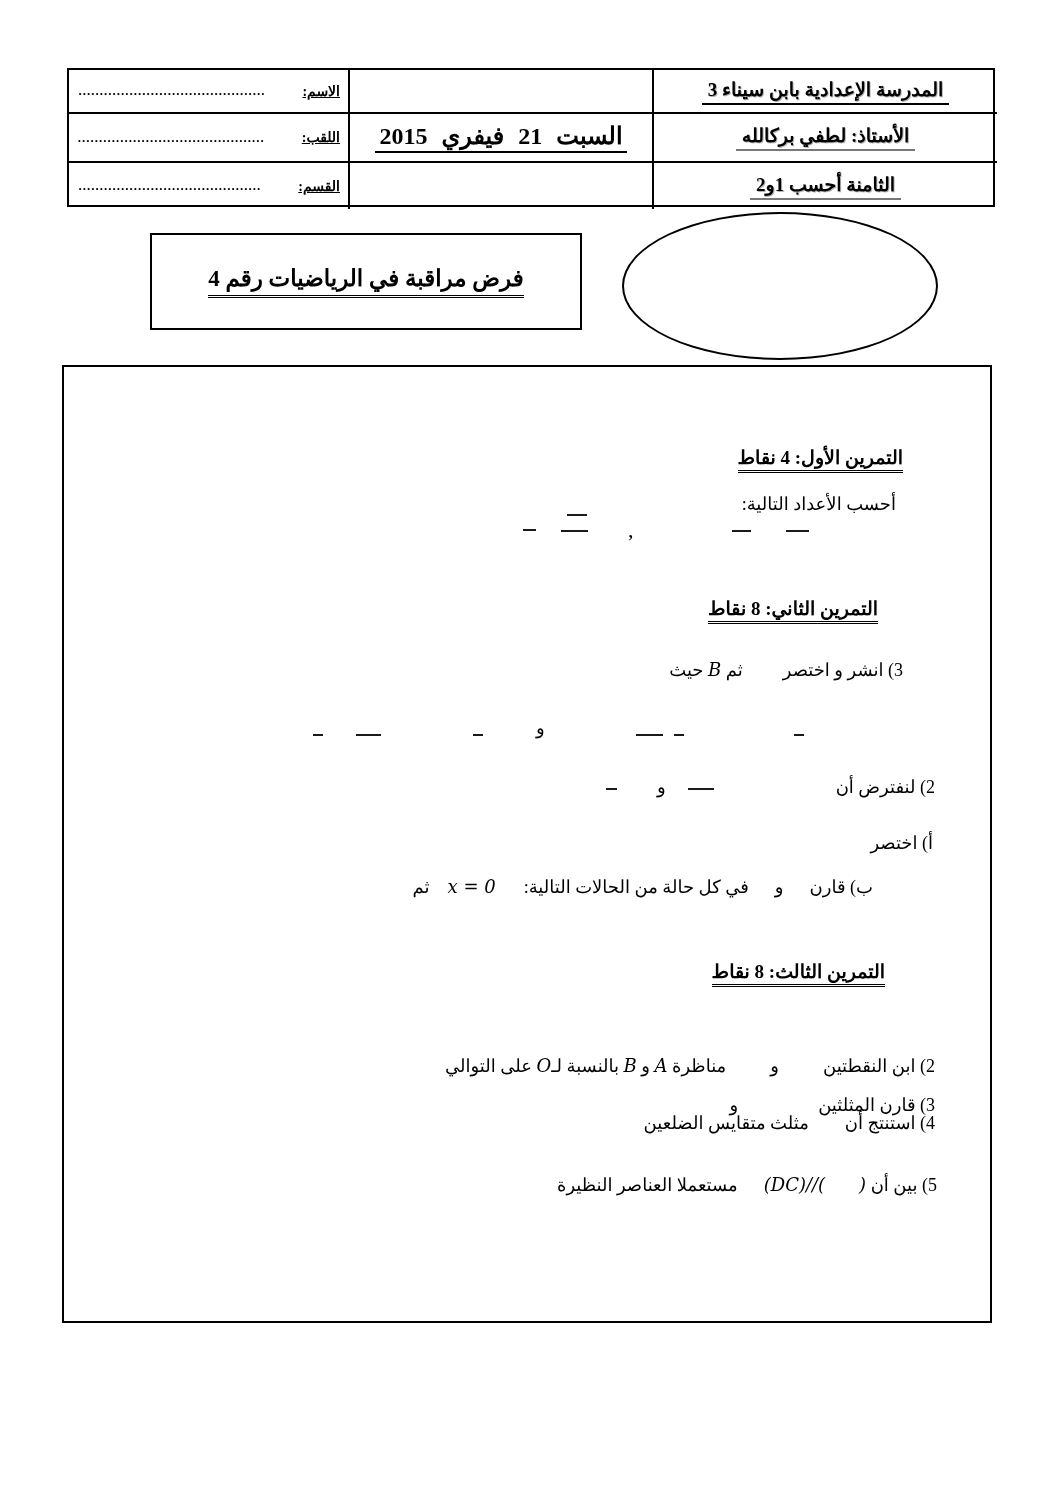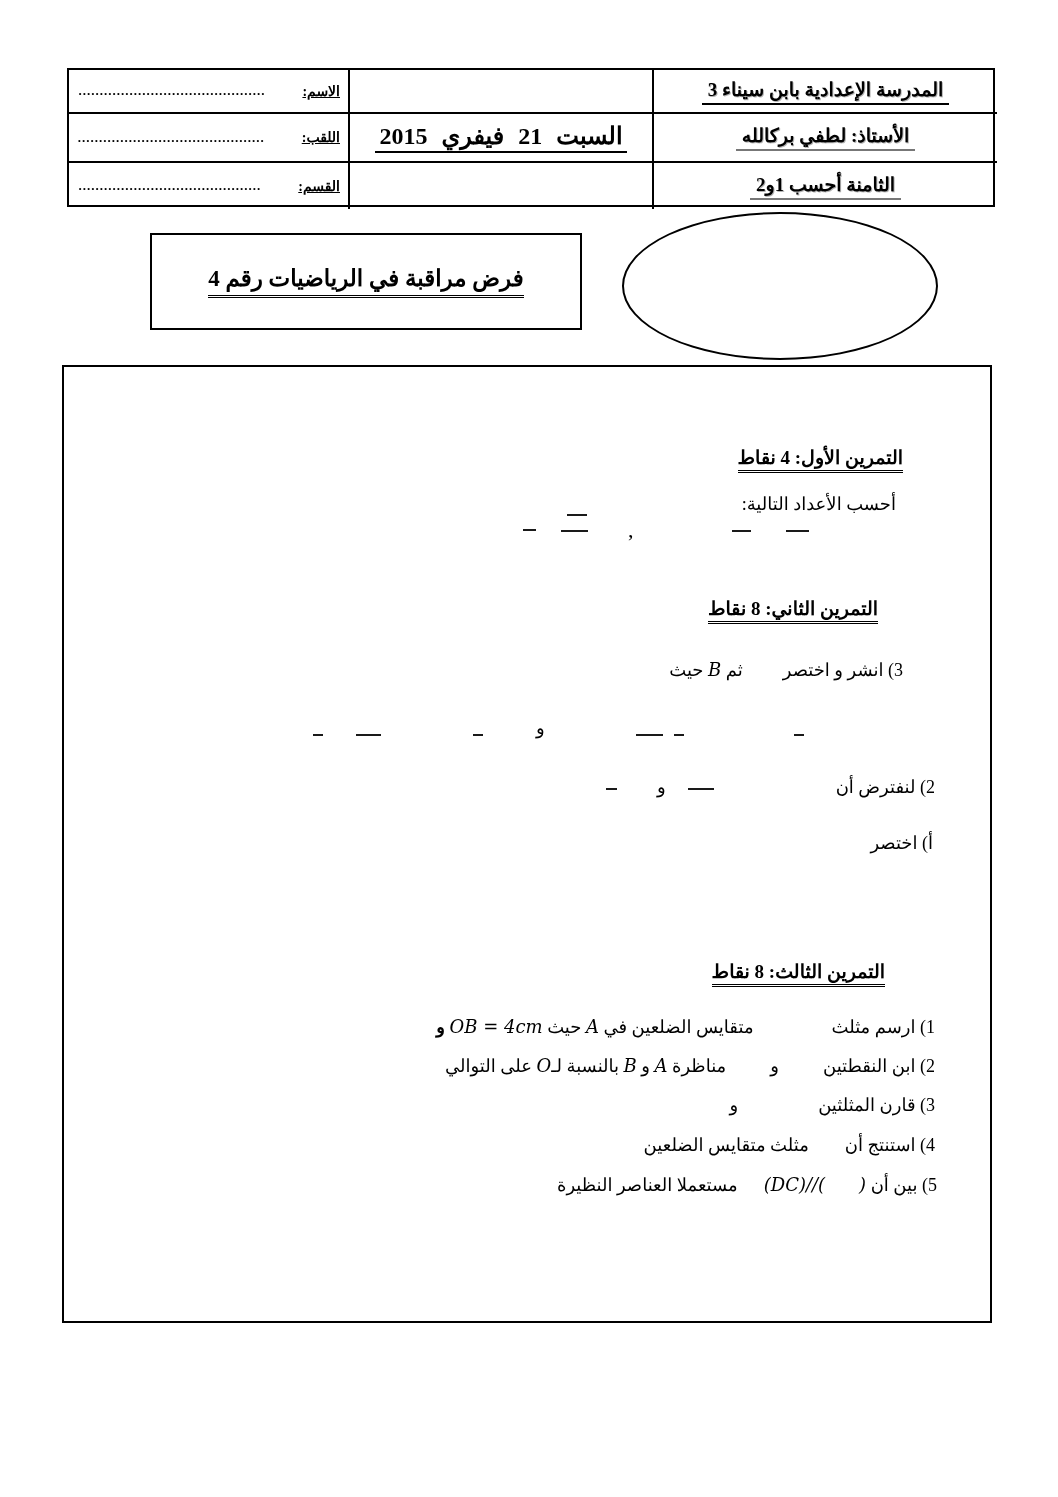--- a/index.html
+++ b/index.html
@@ -120,47 +120,43 @@
   <div class="gbar" style="left:572px;top:367px;width:27px;"></div>
   <div class="gbar" style="left:610px;top:367px;width:10px;"></div>
   <div class="gbar" style="left:730px;top:367px;width:10px;"></div>
 
   <div class="line" style="right:55px;top:409px;">
     <span>2) لنفترض أن</span><span class="sp" style="width:122px;"></span><span class="ibar" style="width:26px;"></span><span class="sp" style="width:22px;"></span><span>و</span><span class="sp" style="width:40px;"></span><span class="ibar" style="width:11px;"></span>
   </div>
 
   <div class="line" style="right:57px;top:465px;">أ) اختصر</div>
 
+  <div class="line" style="right:117px;top:509px;">
+    <span>ب) قارن</span><span class="sp" style="width:26px;"></span><span>و</span><span class="sp" style="width:26px;"></span><span>في كل حالة من الحالات التالية:</span><span class="sp" style="width:28px;"></span><span class="math">x = 0</span><span class="sp" style="width:18px;"></span><span>ثم</span>
+  </div>
 
   <div class="line" style="right:105px;top:593px;">
     <span class="ex-title">التمرين الثالث: 8 نقاط</span>
   </div>
 
-  <div class="line" style="right:55px;top:649px;">
-    <span>1) ارسم مثلث</span><span class="sp" style="width:78px;"></span><span>متقايس الضلعين في</span>
-    <span class="math">A</span>
-    <span>حيث</span>
-    <span class="math">OB = 4cm</span>
-    <span class="bold">و</span>
-  </div>
 
   <div class="line" style="right:55px;top:688px;">
     <span>2) ابن النقطتين</span><span class="sp" style="width:44px;"></span><span>و</span><span class="sp" style="width:44px;"></span><span>مناظرة</span>
     <span class="math">A</span>
     <span>و</span>
     <span class="math">B</span>
     <span>بالنسبة لـ</span><span class="math">O</span>
     <span>على التوالي</span>
   </div>
 
   <div class="line" style="right:55px;top:727px;">
     <span>3) قارن المثلثين</span><span class="sp" style="width:80px;"></span><span>و</span>
   </div>
 
-  <div class="line" style="right:55px;top:767px;">
+  <div class="line" style="right:55px;top:745px;">
     <span>4) استنتج أن</span><span class="sp" style="width:36px;"></span><span>مثلث متقايس الضلعين</span>
   </div>
 
   <div class="line" style="right:53px;top:807px;">
     <span>5) بين أن</span>
     <span class="math">(DC)//(</span><span class="sp" style="width:34px;"></span><span class="math">)</span><span class="sp" style="width:26px;"></span><span>مستعملا العناصر النظيرة</span>
   </div>
 
 </div>
 

